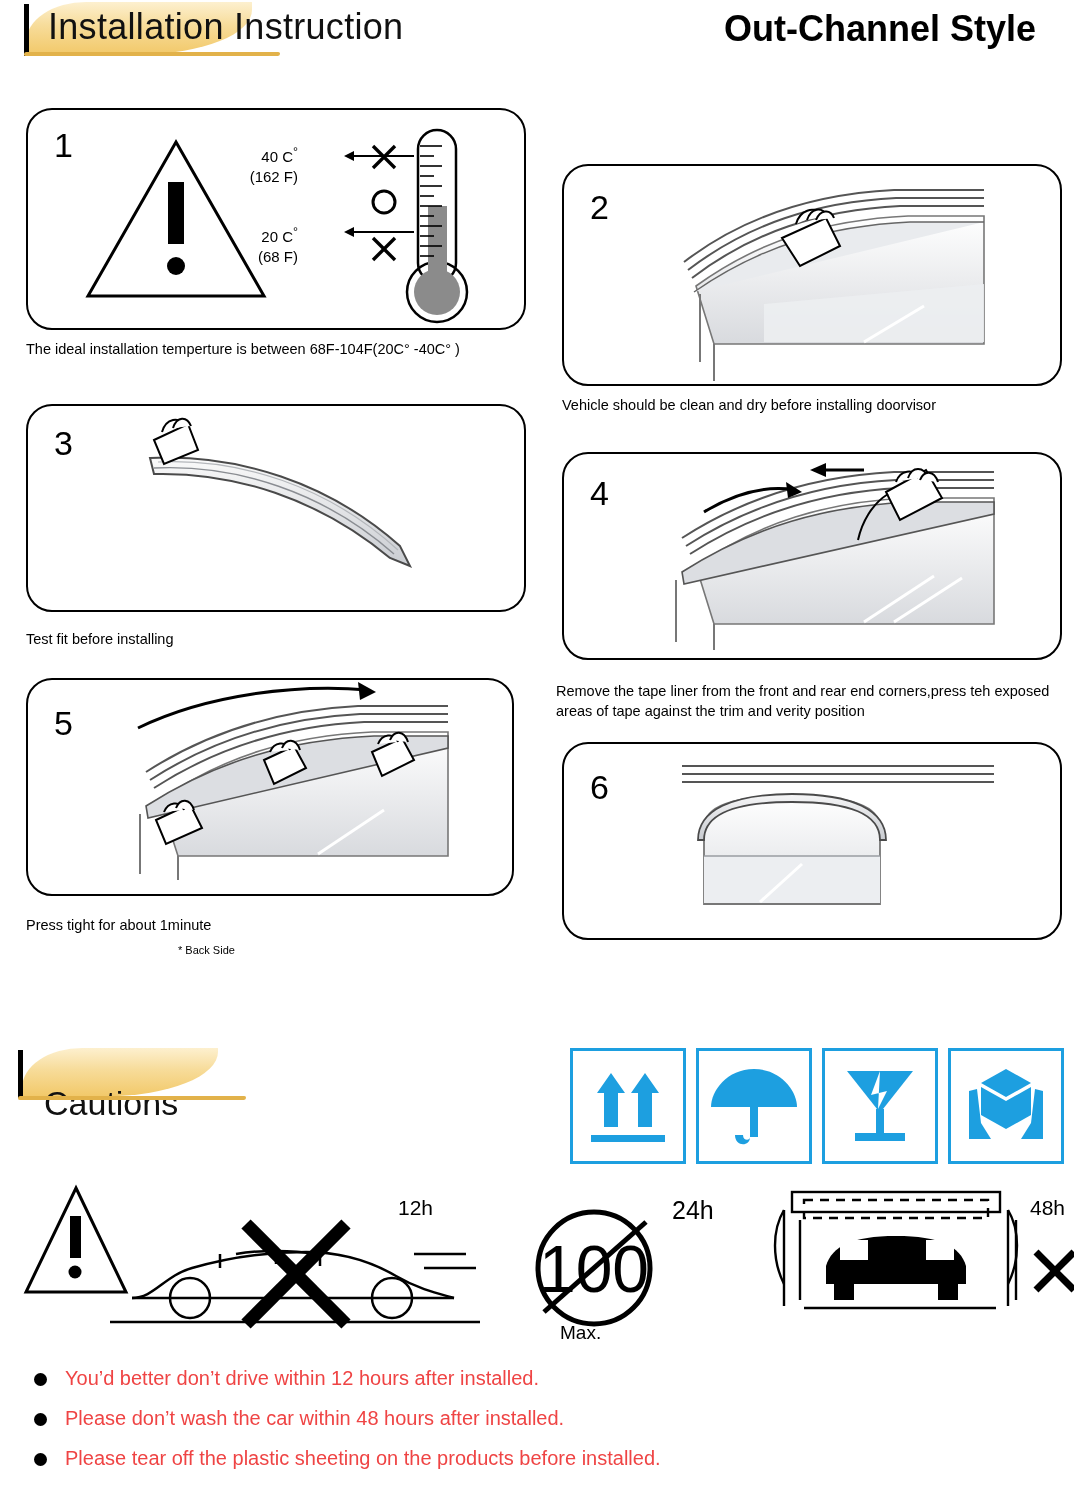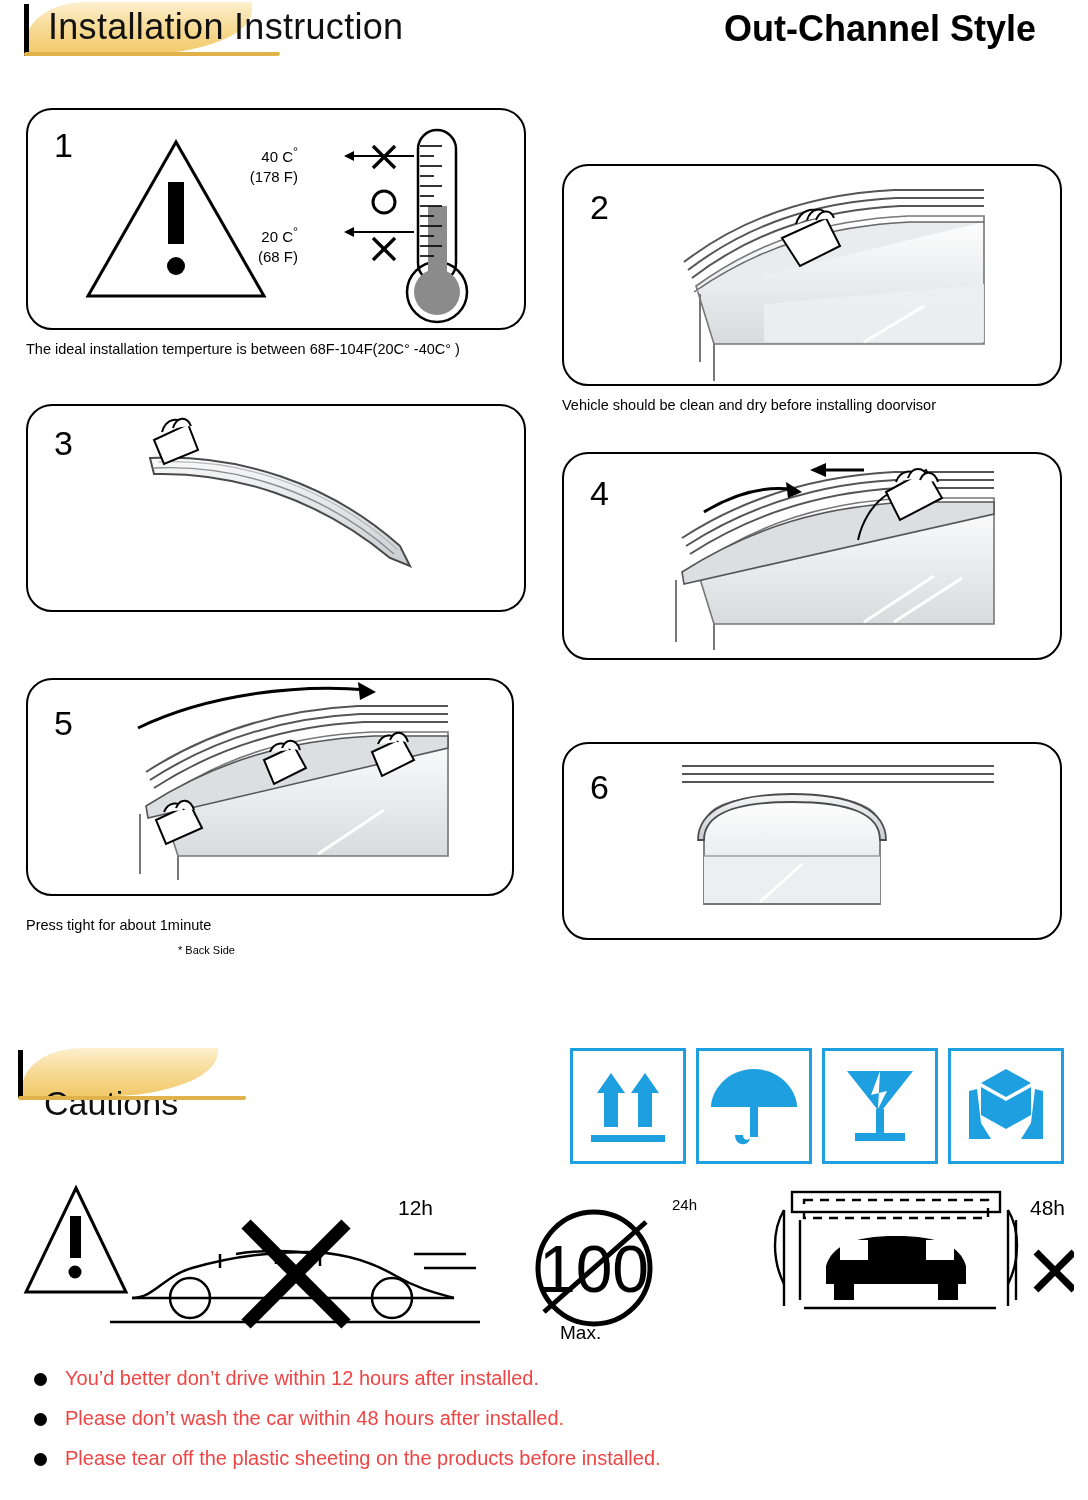--- a/index.html
+++ b/index.html
@@ -102,21 +102,21 @@
   
   .bullets{position:absolute;left:24px;top:1366px;width:1040px;}
   .bullet-row{display:flex;align-items:flex-start;margin-bottom:15px;}
   .bullet-dot{
     width:13px;height:13px;border-radius:50%;background:#000;
     margin:7px 18px 0 10px;flex:0 0 auto;
   }
   .bullet-txt{font-size:20px;line-height:1.25;color:#ef4444;}
 
   .label-12h{position:absolute;left:398px;top:1196px;font-size:21px;}
-  .label-24h{position:absolute;left:672px;top:1196px;font-size:15px;}
+  .label-24h{position:absolute;left:672px;top:1196px;font-size:25px;}
   .label-48h{position:absolute;left:1030px;top:1196px;font-size:21px;}
   .label-max{position:absolute;left:560px;top:1322px;font-size:19px;}
   .label-back{position:absolute;left:150px;top:538px;font-size:11px;}
 
   .t-lbl{position:absolute;font-size:15px;line-height:1.3;text-align:right;white-space:nowrap;}
 </style>
 </head>
 <body>
 
 <div class="page">
@@ -170,21 +170,21 @@
         <line x1="345" y1="36" x2="367" y2="58"></line>
           <line x1="367" y1="36" x2="345" y2="58"></line>
         <line x1="345" y1="128" x2="367" y2="150"></line>
           <line x1="367" y1="128" x2="345" y2="150"></line>
       </g>
       <circle cx="356" cy="92" r="11" fill="none" stroke="#000" stroke-width="3"></circle>
     </svg>
 
     <div class="t-lbl" style="left:140px;top:34px;width:130px;">
       <span>40 C</span><sup>°</sup><br>
-      <span>(178 F)</span>
+      <span>(162 F)</span>
     </div>
     <div class="t-lbl" style="left:140px;top:114px;width:130px;">
       <span>20 C</span><sup>°</sup><br>
       <span>(68  F)</span>
     </div>
   </div>
   <div class="cap" id="c1">The ideal installation temperture is between 68F-104F(20C° -40C° )</div>
 
   <div class="panel" id="p2">
     <div class="stepnum" style="left:26px;top:22px;">2</div>
@@ -232,20 +232,21 @@
       <path d="M130,56 C212,52 300,80 370,144" fill="none" stroke="#b4b7bb" stroke-width="1.2"></path>
 
       <g>
         <path d="M126,34 L160,18 L170,44 L136,58 Z" fill="#fff" stroke="#000" stroke-width="2"></path>
         <path d="M134,26 C138,12 152,10 156,20" fill="#fff" stroke="#000" stroke-width="2"></path>
         <path d="M145,22 C149,10 159,10 163,20" fill="#fff" stroke="#000" stroke-width="2"></path>
       </g>
     </svg>
     <div class="label-back">* Back Side</div>
   </div>
+  <div class="cap" id="c3">Test fit before installing</div>
 
   <div class="panel" id="p4">
     <div class="stepnum" style="left:26px;top:20px;">4</div>
     <svg width="496" height="204" viewBox="0 0 496 204" style="position:absolute;left:0;top:0;">
       <defs>
         <linearGradient id="glass4" x1="0" y1="0" x2="0" y2="1">
           <stop offset="0%" stop-color="#ffffff"></stop>
             <stop offset="100%" stop-color="#d8dade"></stop>
         </linearGradient>
       </defs>
@@ -266,20 +267,21 @@
 
       <g transform="translate(322,16)">
         <path d="M0,22 L40,0 L56,28 L14,50 Z" fill="#fff" stroke="#000" stroke-width="2"></path>
         <path d="M10,12 C14,0 28,-2 32,8" fill="#fff" stroke="#000" stroke-width="2"></path>
         <path d="M22,8 C26,-4 38,-4 42,8" fill="#fff" stroke="#000" stroke-width="2"></path>
         <path d="M34,10 C38,0 48,0 52,12" fill="#fff" stroke="#000" stroke-width="2"></path>
         <path d="M2,24 C-14,34 -24,52 -28,70" fill="none" stroke="#000" stroke-width="2"></path>
       </g>
     </svg>
   </div>
+  <div class="cap" id="c4">Remove the tape liner from the front and rear end corners,press teh exposed areas of tape against the trim and verity position</div>
 
   <div class="panel" id="p5">
     <div class="stepnum" style="left:26px;top:24px;">5</div>
     <svg width="484" height="214" viewBox="0 0 484 214" style="position:absolute;left:0;top:0;">
       <defs>
         <linearGradient id="glass5" x1="0" y1="0" x2="0" y2="1">
           <stop offset="0%" stop-color="#ffffff"></stop>
             <stop offset="100%" stop-color="#d8dade"></stop>
         </linearGradient>
       </defs>

